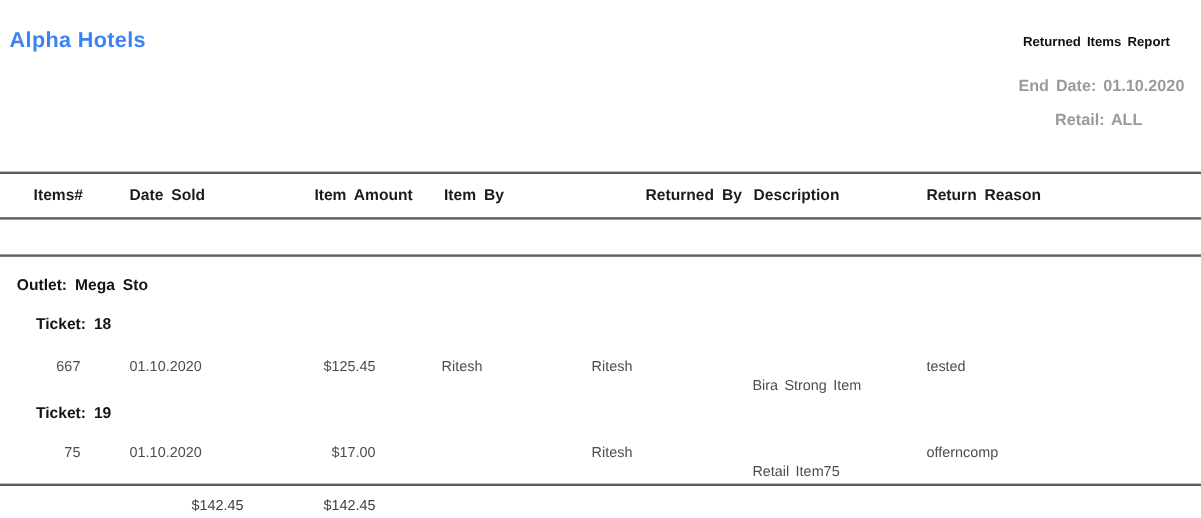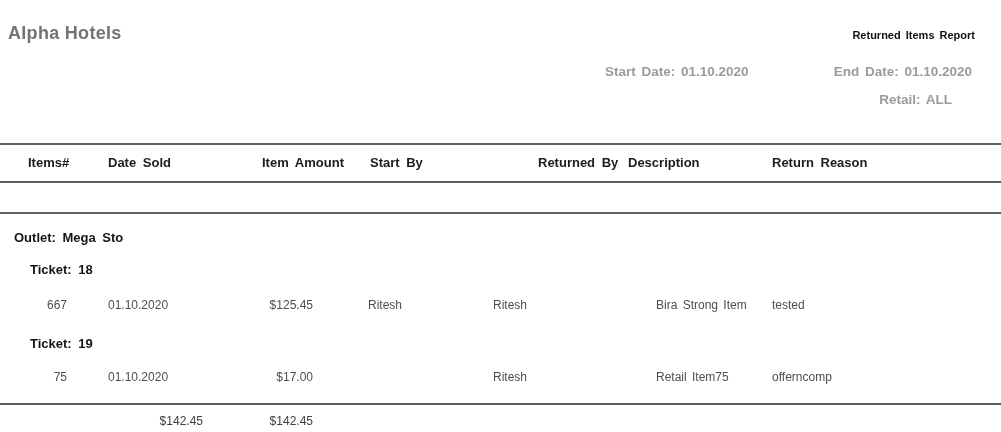--- a/index.html
+++ b/index.html
@@ -9,34 +9,34 @@
     height: 432px;
     background: #ffffff;
     font-family: "Liberation Sans", sans-serif;
     overflow: hidden;
   }
   .abs { position: absolute; white-space: nowrap; }
 
   
   .company {
     left: 8px; top: 23px;
-    font-size: 18px; font-weight: bold; color: #737373;
+    font-size: 18px; font-weight: bold; color: #3b82f6;
     letter-spacing: 0.3px;
   }
   .report-title {
     right: 26px; top: 29px;
     font-size: 11px; font-weight: bold; color: #111111;
     word-spacing: 2px;
   }
   .muted {
     font-size: 13.5px; font-weight: bold; color: #9b9b9b;
     word-spacing: 2px;
   }
   .start-date { left: 605px; top: 64px; }
-  .end-date   { right: 29px; top: 64px; }
+  .end-date   { right: 14px; top: 64px; }
   .outlets    { right: 49px; top: 92px; }
 
   
   .hline { position: absolute; left: 0; width: 1001px; height: 2px; background: #5f5f5f; }
   .line-header-top    { top: 143px; }
   .line-header-bottom { top: 181px; }
   .line-group         { top: 212px; }
   .line-total         { top: 403px; }
 
   
@@ -59,50 +59,49 @@
   
   .data-row { position: absolute; left: 0; right: 0; height: 16px; padding-left: 33px; }
   .row-1 { top: 298px; }
   .row-2 { top: 370px; }
   .cell { position: absolute; top: 0; font-size: 12px; color: #4d4d4d; white-space: nowrap; word-spacing: 2px; }
   .c-item   { left: 28px; width: 39px; text-align: right; }
   .c-date   { left: 108px; }
   .c-amount { left: 233px; width: 80px; text-align: right; }
   .c-sold   { left: 368px; }
   .c-ret    { left: 493px; }
-  .c-desc   { left: 656px; }
+  .c-desc   { left: 627px; margin-top: 16px; }
   .c-reason { left: 772px; }
 
   
   .total-row { position: absolute; left: 0; right: 0; top: 413px; height: 18px; }
   .total-label { position: absolute; left: 4px; top: 0; font-size: 13px; font-weight: bold; color: #141414; word-spacing: 3px; margin-top: 28px; }
   .total-val { position: absolute; top: 1px; font-size: 12px; color: #3f3f3f; text-align: right; }
   .t-date   { left: 123px; width: 80px; }
   .t-amount { left: 233px; width: 80px; }
 </style>
 </head>
 <body>
 
 <div class="page">
 
   <div class="abs company">Alpha Hotels</div>
   <div class="abs report-title">Returned Items Report</div>
-  <div class="abs muted start-date">Start Date: 01.10.2020</div>
   <div class="abs muted end-date">End Date: 01.10.2020</div>
   <div class="abs muted outlets">Retail: ALL</div>
 
   <div class="hline line-header-top"></div>
   <div class="hline line-header-bottom"></div>
   <div class="hline line-group"></div>
   <div class="hline line-total"></div>
 
   <div class="abs col-header ch-items">Items#</div>
   <div class="abs col-header ch-date">Date Sold</div>
   <div class="abs col-header ch-amount">Item Amount</div>
-  <div class="abs col-header ch-sold">Start By</div>
+  <div class="abs col-header ch-sold">Item By</div>
   <div class="abs col-header ch-ret">Returned By</div>
   <div class="abs col-header ch-desc">Description</div>
   <div class="abs col-header ch-reason">Return Reason</div>
 
   <div class="abs group-label g-outlet">Outlet: Mega Sto</div>
   <div class="abs group-label g-ticket-18">Ticket: 18</div>
   <div class="abs group-label g-ticket-19">Ticket: 19</div>
 
   <div class="data-row row-1">
     <span class="cell c-item">667</span>

